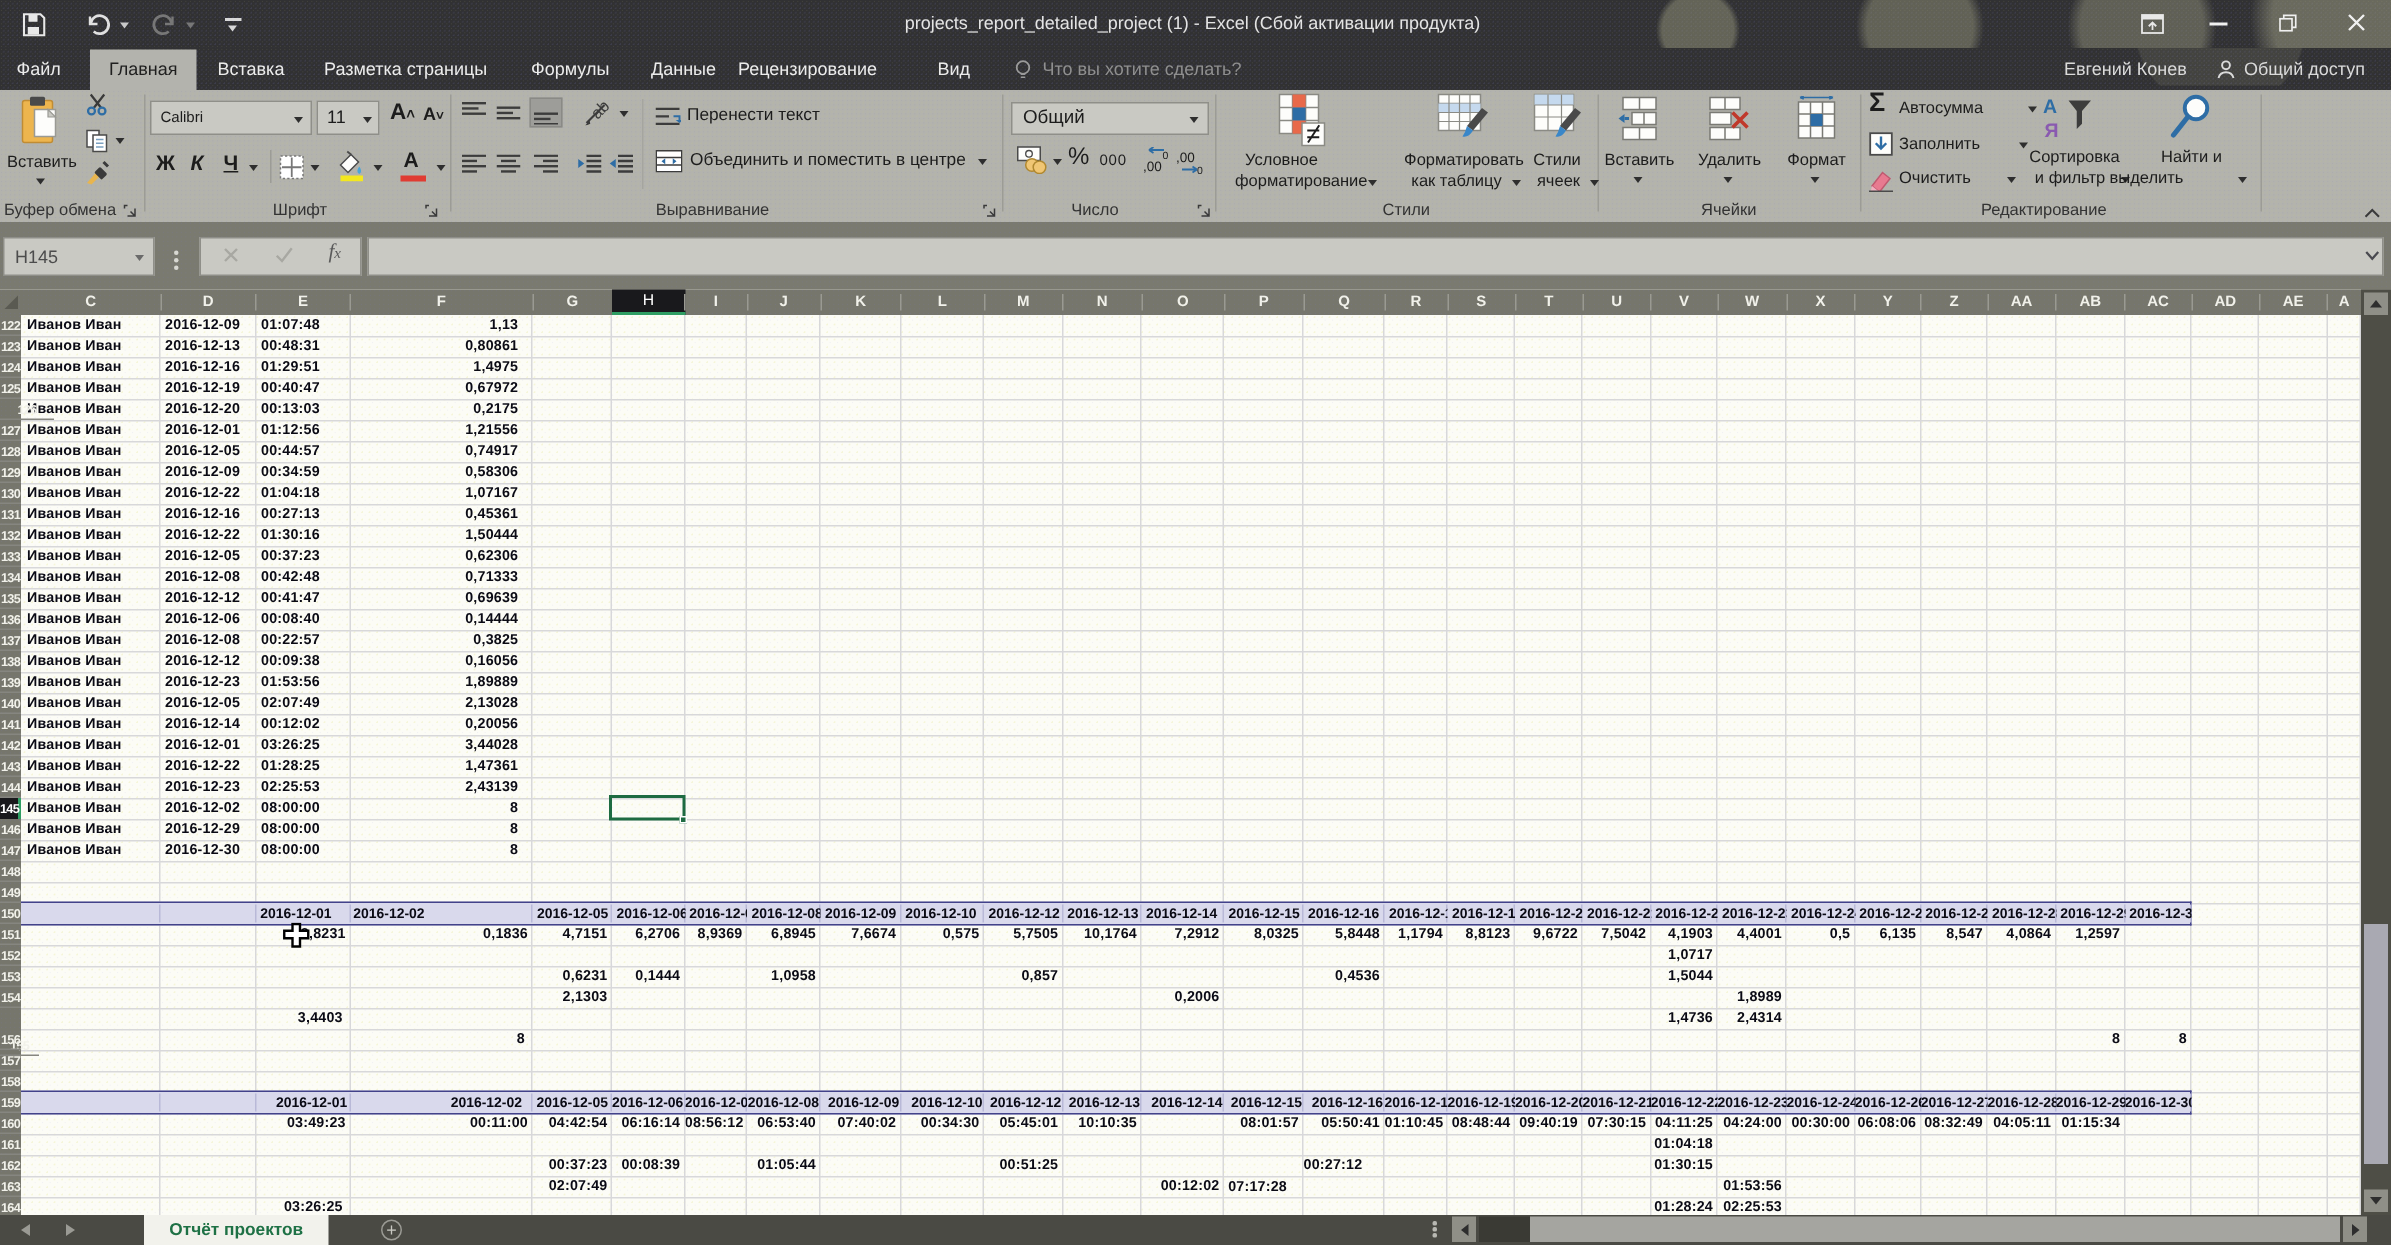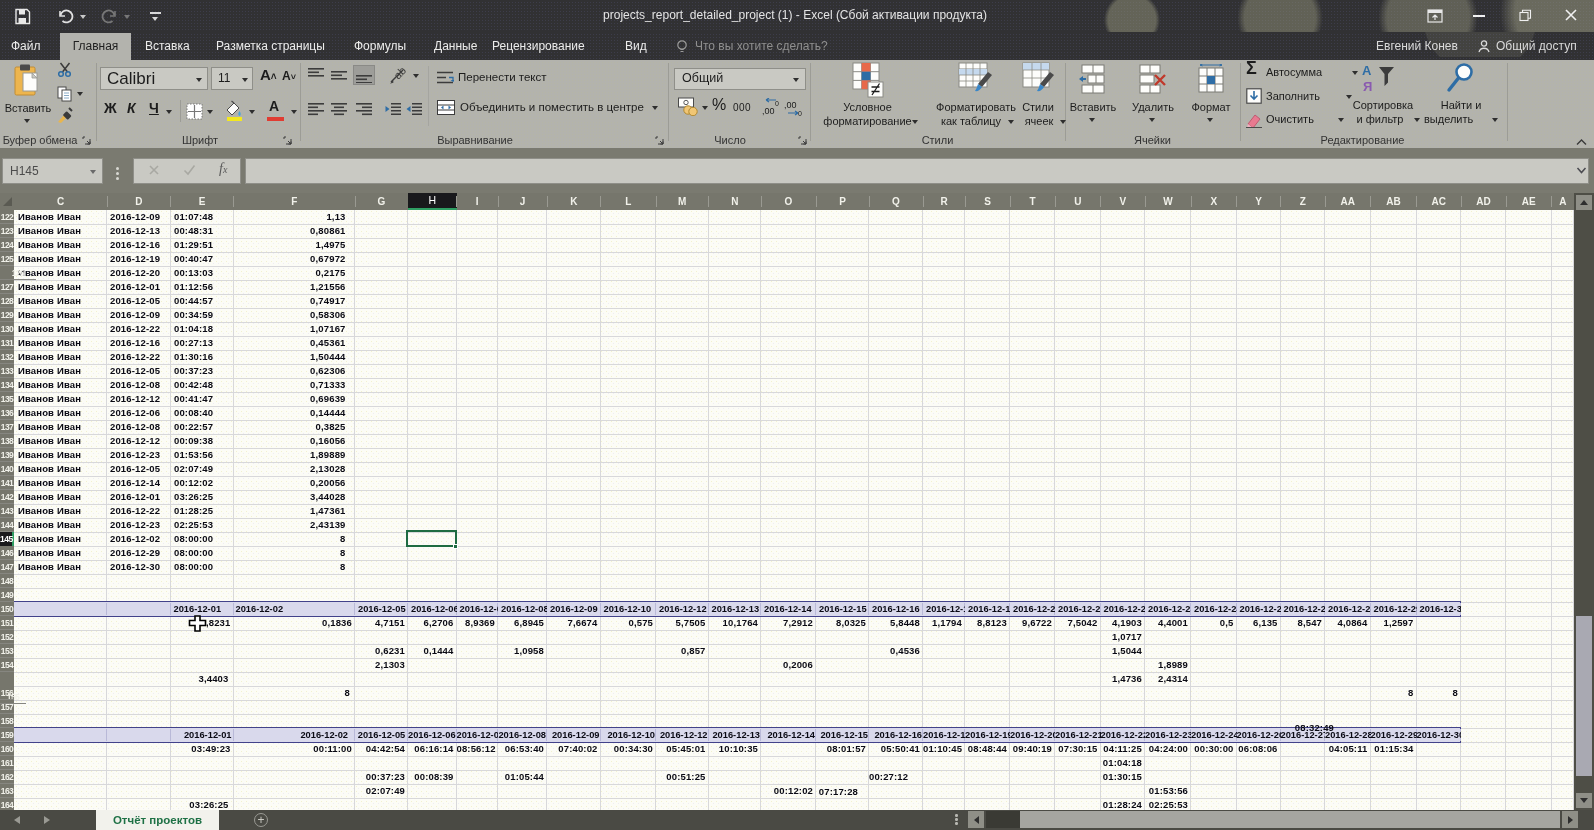--- a/index.html
+++ b/index.html
@@ -116,21 +116,21 @@
 <svg class="a" style="left:56px;top:106px" width="18" height="18" viewBox="0 0 18 18">
 <path d="M2 16 L8 9 l2.5 2.5 L5 17 z" fill="#e8b54e"></path>
 <rect x="8" y="6.5" width="7" height="5.5" rx="1" transform="rotate(45 11 9)" fill="#3a3a3a"></rect>
 <path d="M13 2 l3 3" stroke="#3a3a3a" stroke-width="2"></path>
   </svg>
 <div class="a glabel" style="left:0;width:80px">Буфер обмена</div>
 <svg class="a" style="left:82px;top:136px" width="9" height="9" viewBox="0 0 9 9">
 <path d="M1 3 v-2 h2 M8 3 v5 h-5 M5 5 l3 3 M8 5.5 v2.5 h-2.5" stroke="#3a3a3a" stroke-width="1" fill="none"></path>
   </svg>
 <div class="a whitebox" style="left:100px;top:67px;width:108px;height:23px">
-    <div class="rtext" style="padding:4px 0 0 6px;font-size:17px">Calibri</div>
+    <div class="rtext" style="padding:4px 0 0 6px;font-size:10px">Calibri</div>
     <div class="a btn-arrow" style="right:5px;top:10px"></div>
   </div>
 <div class="a whitebox" style="left:211px;top:67px;width:42px;height:23px">
     <div class="rtext" style="padding:4px 0 0 6px;font-size:12px">11</div>
     <div class="a btn-arrow" style="right:4px;top:10px"></div>
   </div>
 <div class="a rtext" style="left:260px;top:68px;font-size:15px;font-weight:bold">A<span style="font-size:10px">˄</span></div>
 <div class="a rtext" style="left:282px;top:70px;font-size:12px;font-weight:bold">A<span style="font-size:9px">˅</span></div>
 <div class="a rtext" style="left:104px;top:102px;font-size:14px;font-weight:bold">Ж</div>
 <div class="a rtext" style="left:127px;top:102px;font-size:14px;font-weight:bold;font-style:italic">К</div>
@@ -251,21 +251,21 @@
   </svg>
 <svg class="a" style="left:852px;top:62px" width="32" height="38" viewBox="0 0 32 38">
 <rect x="1" y="1" width="26" height="26" fill="#fdfdfb" stroke="#8a8a84" stroke-width="1"></rect>
 <path d="M1 9.7 h26 M1 18.4 h26 M9.7 1 v26 M18.4 1 v26" stroke="#8a8a84" stroke-width="1"></path>
 <rect x="9.7" y="1" width="8.7" height="8.7" fill="#e8694a"></rect>
 <rect x="9.7" y="9.7" width="8.7" height="8.7" fill="#2e6da5"></rect>
 <rect x="9.7" y="18.4" width="8.7" height="8.7" fill="#e8694a"></rect>
 <rect x="16" y="20" width="15" height="15" fill="#fdfdfb" stroke="#8a8a84" stroke-width="1"></rect>
 <path d="M19.5 25 h8 M19.5 29.5 h8 M27.5 21.5 l-7.5 11.5" stroke="#1c1c1c" stroke-width="1.3" fill="none"></path>
   </svg>
-<div class="a rtext" style="left:830px;top:101px;width:75px;text-align:center">Условное</div>
+<div class="a rtext" style="left:830px;top:101px;width:75px;">Условное</div>
 <div class="a rtext" style="left:820px;top:115px;width:95px;text-align:center">форматирование</div>
 <div class="a btn-arrow" style="left:912px;top:120px"></div>
 <svg class="a" style="left:958px;top:62px" width="36" height="38" viewBox="0 0 36 38">
 <rect x="1" y="1" width="28" height="24" fill="#fdfdfb" stroke="#8a8a84" stroke-width="1"></rect>
 <path d="M1 7 h28" stroke="#8a8a84" stroke-width="1"></path>
 <rect x="1" y="7" width="28" height="6" fill="#c5d9ee"></rect>
 <path d="M1 13 h28 M1 19 h28 M8 1 v24 M15 1 v24 M22 1 v24" stroke="#8a8a84" stroke-width=".8"></path>
 <path d="M20 22 L30 10 l4 3 -10 12 z" fill="#4a4a4a"></path>
 <path d="M20 22 l4 3 q-3 5 -7 4 q2 -3 3 -7" fill="#3a87c8"></path>
   </svg>
@@ -333,21 +333,21 @@
 <path d="M17 5 h15 l-6 7 v8.5 l-3.5 3.5 v-12 z" fill="#3c3c3c"></path>
   </svg>
 <div class="a rtext" style="left:1338px;top:99px;width:90px;text-align:center">Сортировка</div>
 <div class="a rtext" style="left:1342px;top:113px;width:76px;text-align:center">и фильтр</div>
 <div class="a btn-arrow" style="left:1414px;top:118px"></div>
 <svg class="a" style="left:1444px;top:62px" width="34" height="34" viewBox="0 0 34 34">
 <circle cx="20" cy="10" r="7.5" fill="#fdfdfb" stroke="#2e6da5" stroke-width="2.6"></circle>
 <path d="M14.5 16 L5 28" stroke="#2e6da5" stroke-width="3.4" stroke-linecap="round"></path>
   </svg>
 <div class="a rtext" style="left:1430px;top:99px;width:62px;text-align:center">Найти и</div>
-<div class="a rtext" style="left:1424px;top:113px;width:74px;">выделить</div>
+<div class="a rtext" style="left:1394px;top:113px;width:74px;text-align:center">выделить</div>
 <div class="a btn-arrow" style="left:1492px;top:118px"></div>
 <div class="a glabel" style="left:1300px;width:125px">Редактирование</div>
 <svg class="a" style="left:1576px;top:138px" width="11" height="8" viewBox="0 0 11 8">
 <path d="M1 6.5 L5.5 2 L10 6.5" fill="none" stroke="#3a3a3a" stroke-width="1.4"></path>
   </svg>
 <div class="a" id="fbar">
 <div class="a whitebox" style="left:2px;top:10px;width:101px;height:26px">
       <div class="rtext" style="padding:6px 0 0 7px;font-size:12px;color:#4c4c4c">H145</div>
       <div class="a btn-arrow" style="right:6px;top:11px;border-top-color:#6a6a6a"></div>
     </div>
@@ -751,21 +751,21 @@
 <div class="a cell num" style="left:1055px;top:532.0px;width:45.5px;">07:30:15</div>
 <div class="a cell num" style="left:1100.5px;top:406.0px;width:44.5px;">4,1903</div>
 <div class="a cell num" style="left:1100.5px;top:532.0px;width:44.5px;">04:11:25</div>
 <div class="a cell num" style="left:1145px;top:406.0px;width:46px;">4,4001</div>
 <div class="a cell num" style="left:1145px;top:532.0px;width:46px;">04:24:00</div>
 <div class="a cell num" style="left:1191px;top:406.0px;width:45.5px;">0,5</div>
 <div class="a cell num" style="left:1191px;top:532.0px;width:45.5px;">00:30:00</div>
 <div class="a cell num" style="left:1236.5px;top:406.0px;width:44.0px;">6,135</div>
 <div class="a cell num" style="left:1236.5px;top:532.0px;width:44.0px;">06:08:06</div>
 <div class="a cell num" style="left:1280.5px;top:406.0px;width:44.5px;">8,547</div>
-<div class="a cell num" style="left:1280.5px;top:511px;width:44.5px;margin-left:12px;">08:32:49</div>
+<div class="a cell num" style="left:1280.5px;top:532.0px;width:44.5px;">08:32:49</div>
 <div class="a cell num" style="left:1325px;top:406.0px;width:45.5px;">4,0864</div>
 <div class="a cell num" style="left:1325px;top:532.0px;width:45.5px;">04:05:11</div>
 <div class="a cell num" style="left:1370.5px;top:406.0px;width:46.0px;">1,2597</div>
 <div class="a cell num" style="left:1370.5px;top:532.0px;width:46.0px;">01:15:34</div>
 <div class="a cell num" style="left:1100.5px;top:420.0px;width:44.5px;padding-right:3px">1,0717</div>
 <div class="a cell num" style="left:355px;top:434.0px;width:53px;padding-right:3px">0,6231</div>
 <div class="a cell num" style="left:408px;top:434.0px;width:48.5px;padding-right:3px">0,1444</div>
 <div class="a cell num" style="left:498px;top:434.0px;width:49px;padding-right:3px">1,0958</div>
 <div class="a cell num" style="left:656px;top:434.0px;width:52.5px;padding-right:3px">0,857</div>
 <div class="a cell num" style="left:869px;top:434.0px;width:54px;padding-right:3px">0,4536</div>

